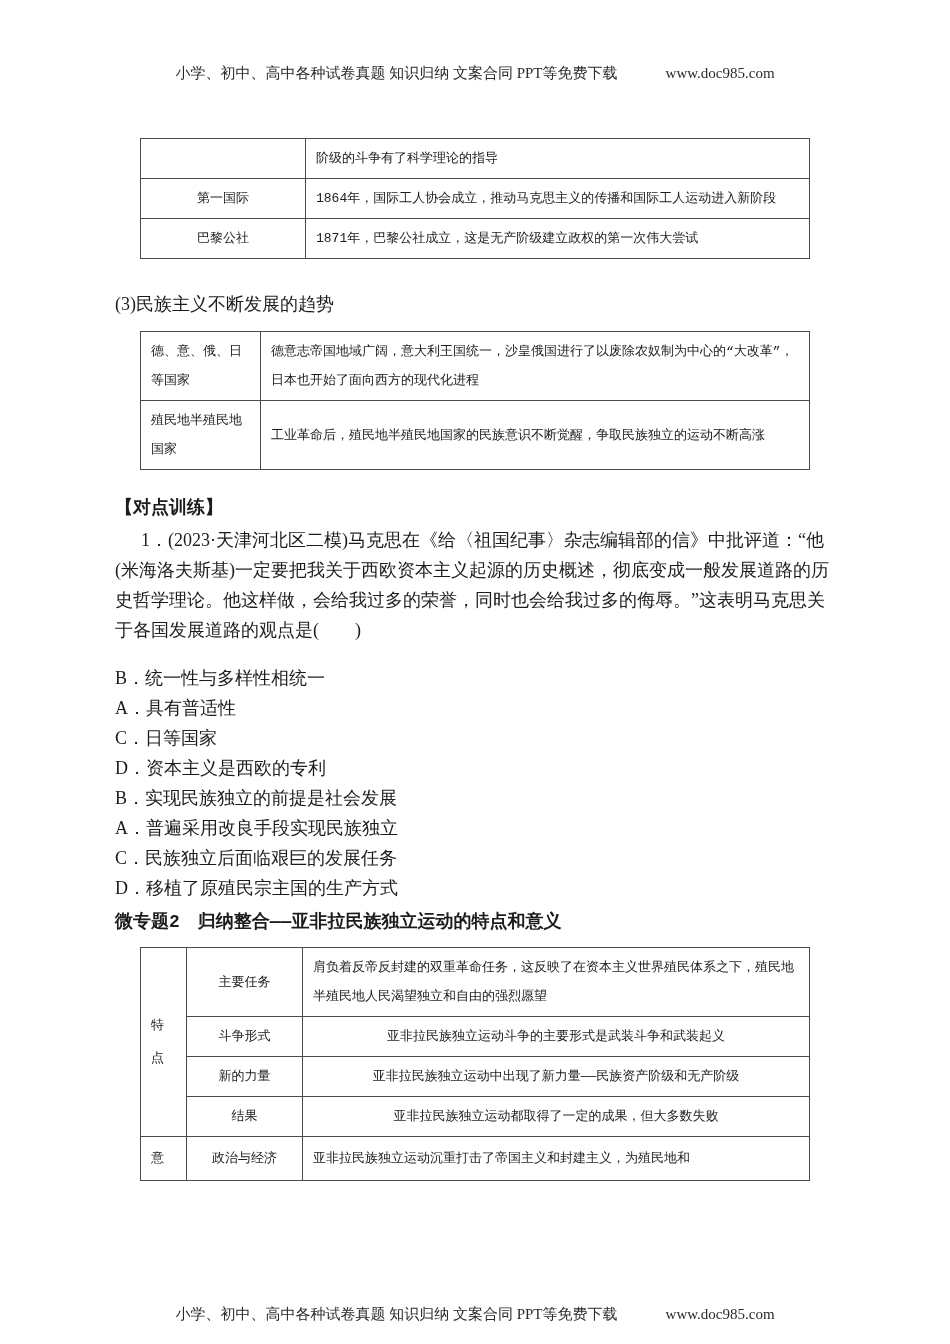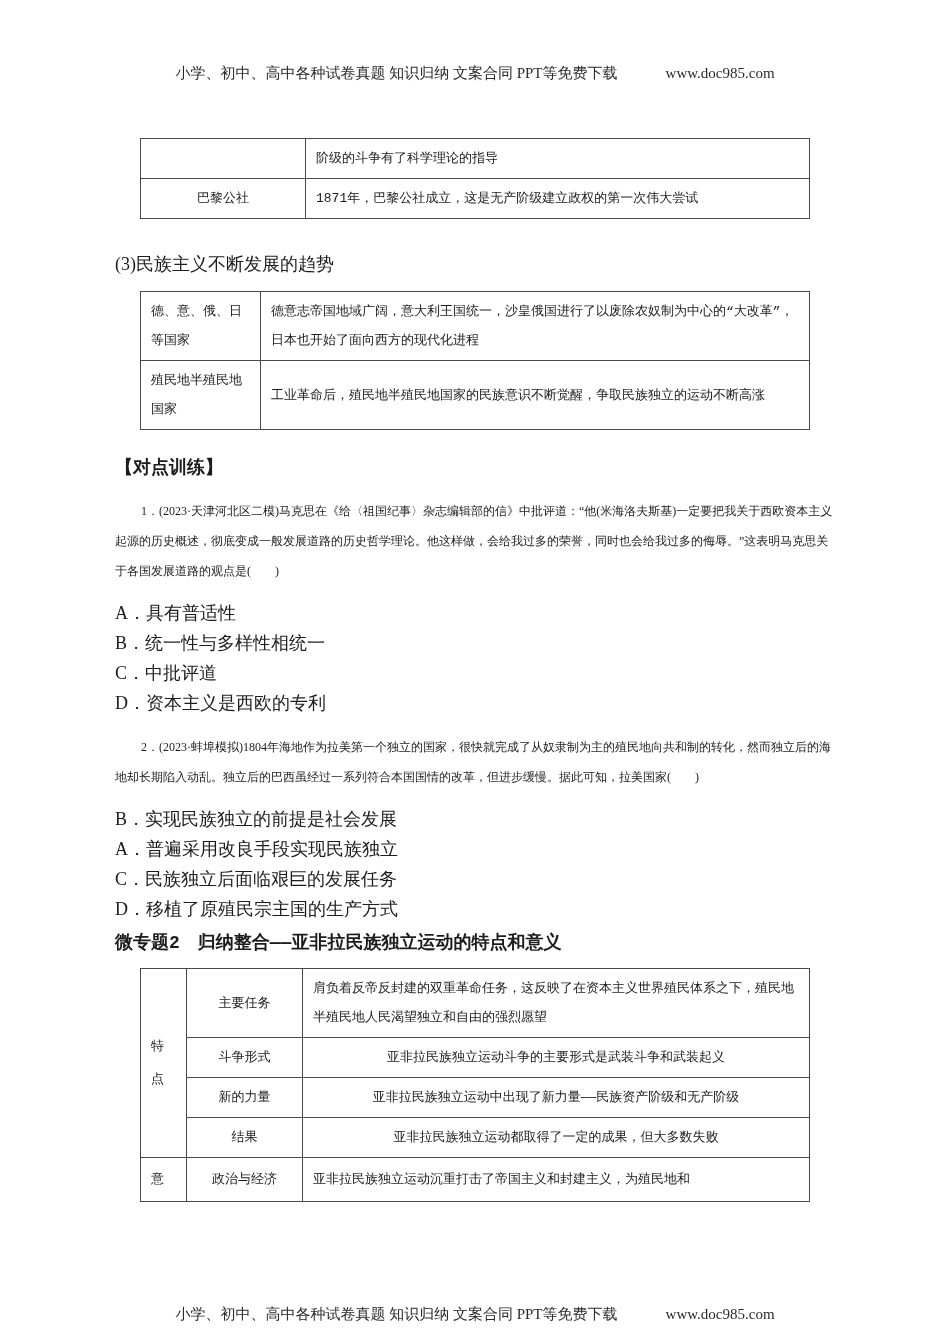--- a/index.html
+++ b/index.html
@@ -16,21 +16,21 @@
   td.lab{text-align:center;}
   table.t2 td.lab{text-align:left;}
   td.con{text-align:left;}
   td.con.center{text-align:center;}
   td.vcell{padding:3px 2px;}
   td.vcell span{display:inline-block;width:19px;word-break:break-all;line-height:33px;}
   .h3{font-size:18px;line-height:30px;margin:30px 0 12px 0;}
   .bold-head{font-family:"Liberation Sans","DejaVu Sans",sans-serif;font-weight:bold;font-size:18px;line-height:30px;}
   .practice-head{margin-top:22px;}
   .micro-head{margin-top:4px;font-family:Liberation Mono, monospace;}
-  .stem{font-size:12px;line-height:30px;text-indent:26px;margin-top:14px;}
+  .stem{font-size:18px;line-height:30px;text-indent:26px;margin-top:3px;}
   .option{font-size:18px;line-height:30px;}
   .t3{margin-top:10px;}
 </style>
 </head>
 <body>
 
 <div class="page">
 
   <div class="hf header">
     <span>小学、初中、高中各种试卷真题 知识归纳 文案合同 PPT等免费下载</span><span class="url">www.doc985.com</span>
@@ -40,20 +40,24 @@
 
     <table class="t t1">
       <colgroup>
           <col style="width:165px">
           <col>
         </colgroup>
       <tbody>
         <tr>
           <td class="lab"></td>
           <td class="con">阶级的斗争有了科学理论的指导</td>
+        </tr>
+        <tr>
+          <td class="lab">第一国际</td>
+          <td class="con">1864年，国际工人协会成立，推动马克思主义的传播和国际工人运动进入新阶段</td>
         </tr>
         <tr>
           <td class="lab">巴黎公社</td>
           <td class="con">1871年，巴黎公社成立，这是无产阶级建立政权的第一次伟大尝试</td>
         </tr>
       </tbody>
     </table>
 
     <div class="h3">(3)民族主义不断发展的趋势</div>
 
@@ -70,26 +74,25 @@
         <tr>
           <td class="lab">殖民地半殖民地国家</td>
           <td class="con">工业革命后，殖民地半殖民地国家的民族意识不断觉醒，争取民族独立的运动不断高涨</td>
         </tr>
       </tbody>
     </table>
 
     <div class="bold-head practice-head">【对点训练】</div>
 
     <p class="stem">1．(2023·天津河北区二模)马克思在《给〈祖国纪事〉杂志编辑部的信》中批评道：“他(米海洛夫斯基)一定要把我关于西欧资本主义起源的历史概述，彻底变成一般发展道路的历史哲学理论。他这样做，会给我过多的荣誉，同时也会给我过多的侮辱。”这表明马克思关于各国发展道路的观点是(　　)</p>
+    <div class="option">B．统一性与多样性相统一</div>
     <div class="option">A．具有普适性</div>
-    <div class="option">B．统一性与多样性相统一</div>
-    <div class="option">C．中批评道</div>
+    <div class="option">C．日等国家</div>
     <div class="option">D．资本主义是西欧的专利</div>
 
-    <p class="stem">2．(2023·蚌埠模拟)1804年海地作为拉美第一个独立的国家，很快就完成了从奴隶制为主的殖民地向共和制的转化，然而独立后的海地却长期陷入动乱。独立后的巴西虽经过一系列符合本国国情的改革，但进步缓慢。据此可知，拉美国家(　　)</p>
     <div class="option">B．实现民族独立的前提是社会发展</div>
     <div class="option">A．普遍采用改良手段实现民族独立</div>
     <div class="option">C．民族独立后面临艰巨的发展任务</div>
     <div class="option">D．移植了原殖民宗主国的生产方式</div>
 
     <div class="bold-head micro-head">微专题2　归纳整合——亚非拉民族独立运动的特点和意义</div>
 
     <table class="t t3">
       <colgroup>
           <col style="width:46px">

